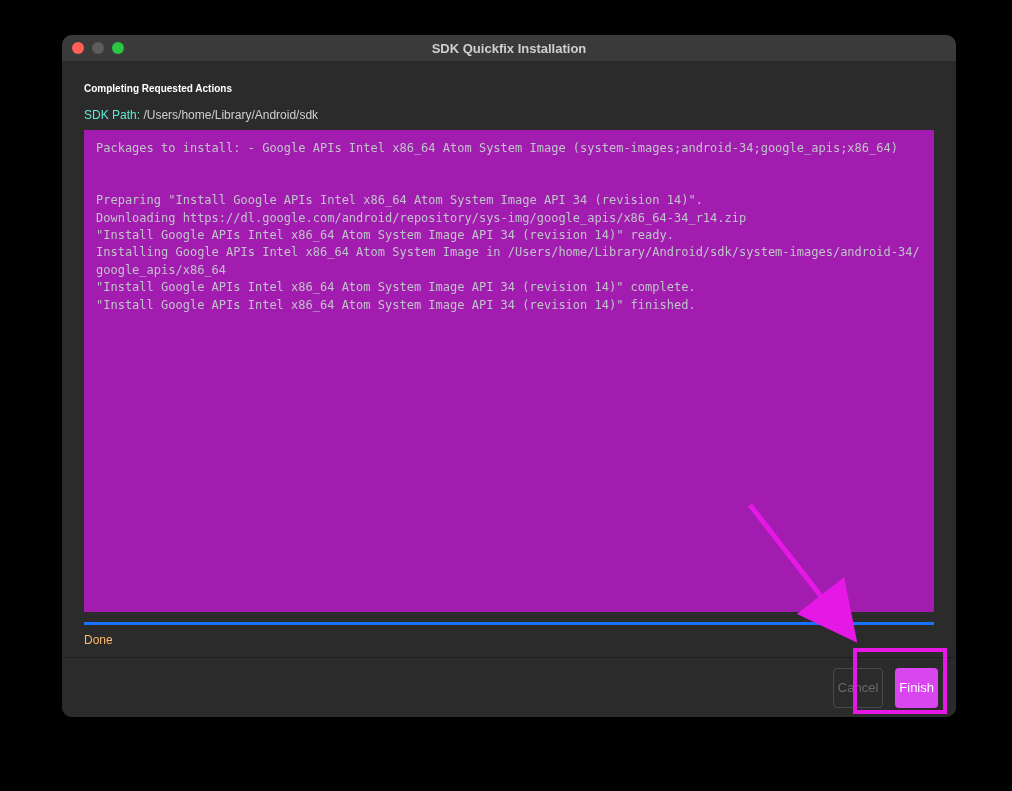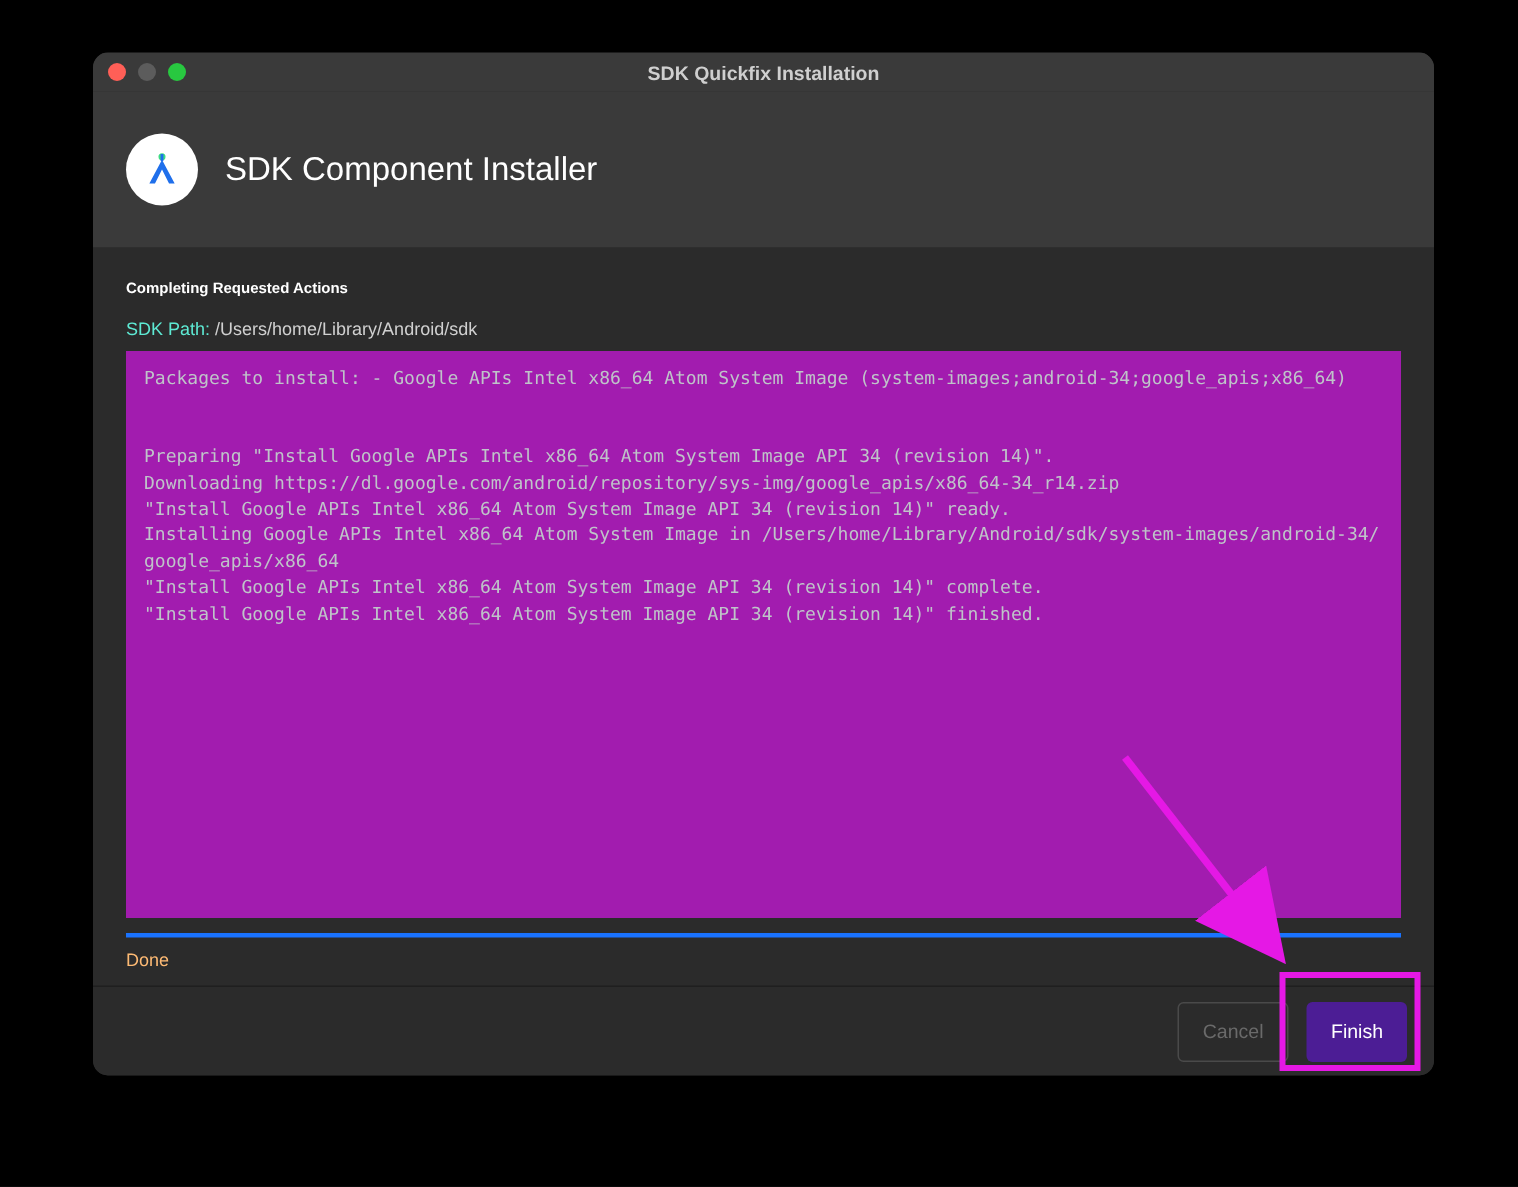--- a/index.html
+++ b/index.html
@@ -130,37 +130,37 @@
       background: #2b2b2b;
       display: flex;
       align-items: center;
       justify-content: flex-end;
       gap: 12px;
       padding: 0 18px;
       flex-shrink: 0;
     }
     .btn {
       height: 40px;
-      padding: 0 16px;
+      padding: 0 4px;
       border-radius: 4px;
       font-size: 13px;
       border: none;
       cursor: pointer;
       display: inline-flex;
       align-items: center;
       justify-content: center;
     }
     .btn-cancel {
       background: transparent;
       color: #6a6a6a;
       border: 1px solid #4a4a4a;
       cursor: default;
     }
     .btn-finish {
-      background: #4c1d95;
+      background: #d946ef;
       color: #ffffff;
       font-weight: 500;
     }
     .highlight-box {
       position: absolute;
       border: 4px solid #e518e5;
       pointer-events: none;
       z-index: 100;
     }
     .arrow {
@@ -176,30 +176,20 @@
 
   <div class="titlebar">
     <div class="traffic-lights">
       <div class="traffic-light tl-close"></div>
       <div class="traffic-light tl-min"></div>
       <div class="traffic-light tl-max"></div>
     </div>
     <div class="titlebar-title">SDK Quickfix Installation</div>
   </div>
 
-  <div class="header">
-    <div class="app-icon">
-      <svg viewBox="0 0 64 64">
-        <circle cx="32" cy="14" r="5" fill="#3ddc84"></circle>
-        <path d="M32 18 L14 52 L22 52 L32 32 L42 52 L50 52 Z" fill="#1f6feb"></path>
-        <rect x="30" y="10" width="4" height="10" fill="#1f6feb"></rect>
-      </svg>
-    </div>
-    <div class="header-title">SDK Component Installer</div>
-  </div>
 
   <div class="content">
     <div class="section-title">Completing Requested Actions</div>
     <div class="sdk-path-row">
       <span class="sdk-path-label">SDK Path:</span>
       <span class="sdk-path-value">/Users/home/Library/Android/sdk</span>
     </div>
     <div class="log-box">Packages to install: - Google APIs Intel x86_64 Atom System Image (system-images;android-34;google_apis;x86_64)
 
 

